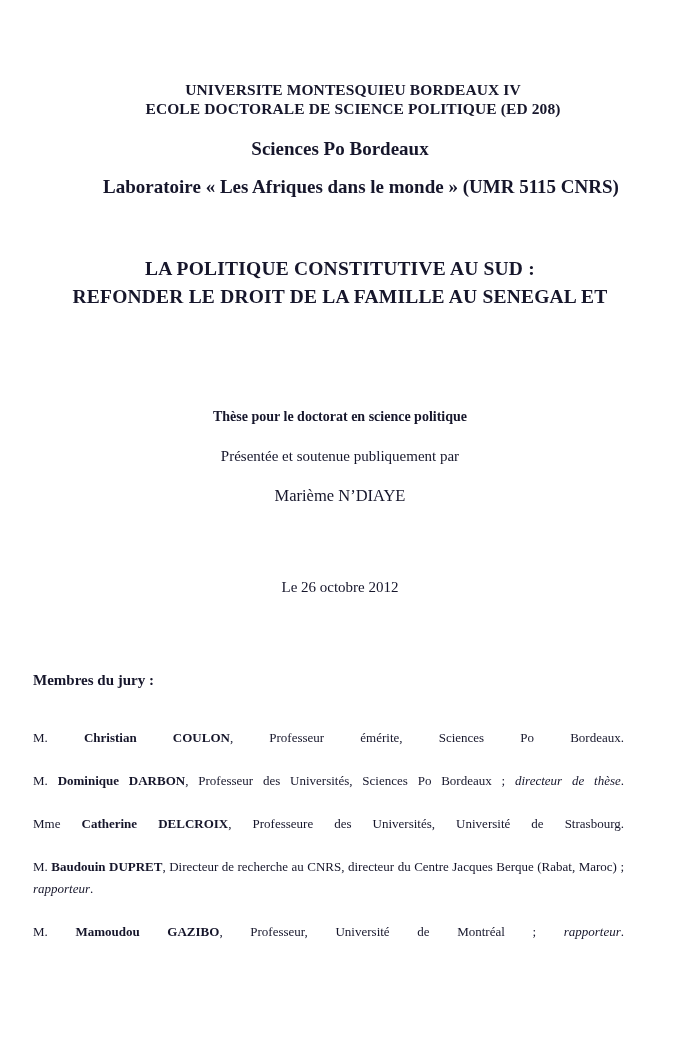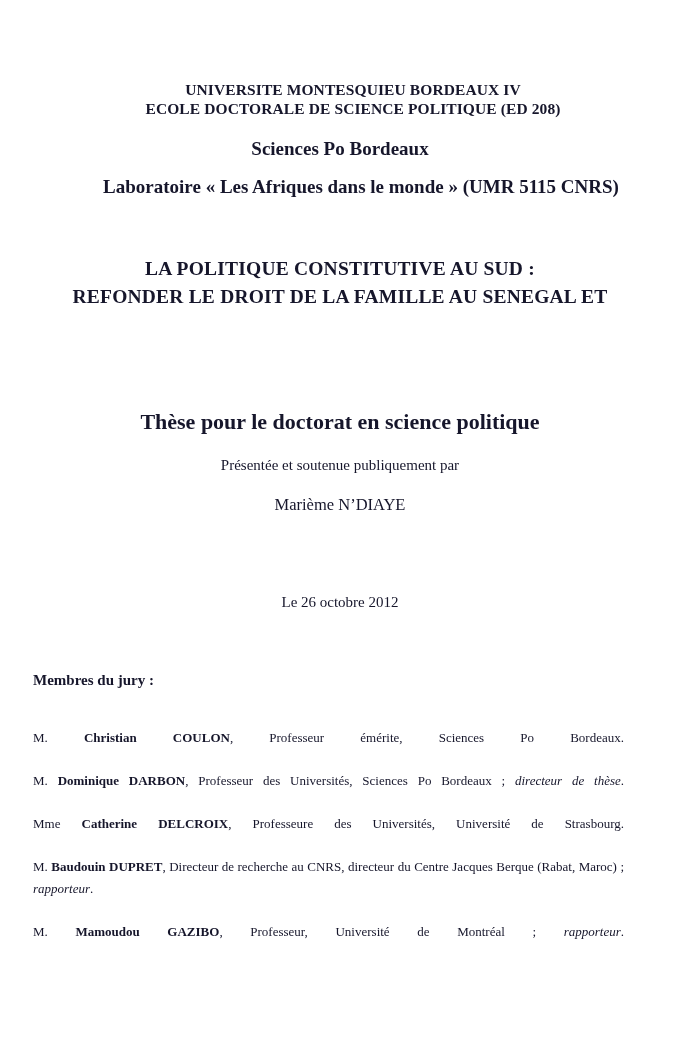--- a/index.html
+++ b/index.html
@@ -68,28 +68,28 @@
 
   
   .info-block {
     position: absolute;
     top: 409px;
     left: 0;
     width: 680px;
     text-align: center;
   }
   .info-line { line-height: 1.2; }
-  .info-line.l1 { font-size: 22px; font-weight: bold; }
+  .info-line.l1 { font-size: 14px; font-weight: bold; }
   .info-line.l2 { font-size: 15px; margin-top: 20px; }
   .info-line.l3 { font-size: 15px; margin-top: 21px; }
   .info-line.l4 { font-size: 16.5px; font-weight: normal; margin-top: 21px; }
 
   .date-line {
     position: absolute;
-    top: 594px;
+    top: 579px;
     left: 0;
     width: 680px;
     text-align: center;
     font-size: 15px;
   }
 
   
   .jury-heading {
     position: absolute;
     top: 672px;

